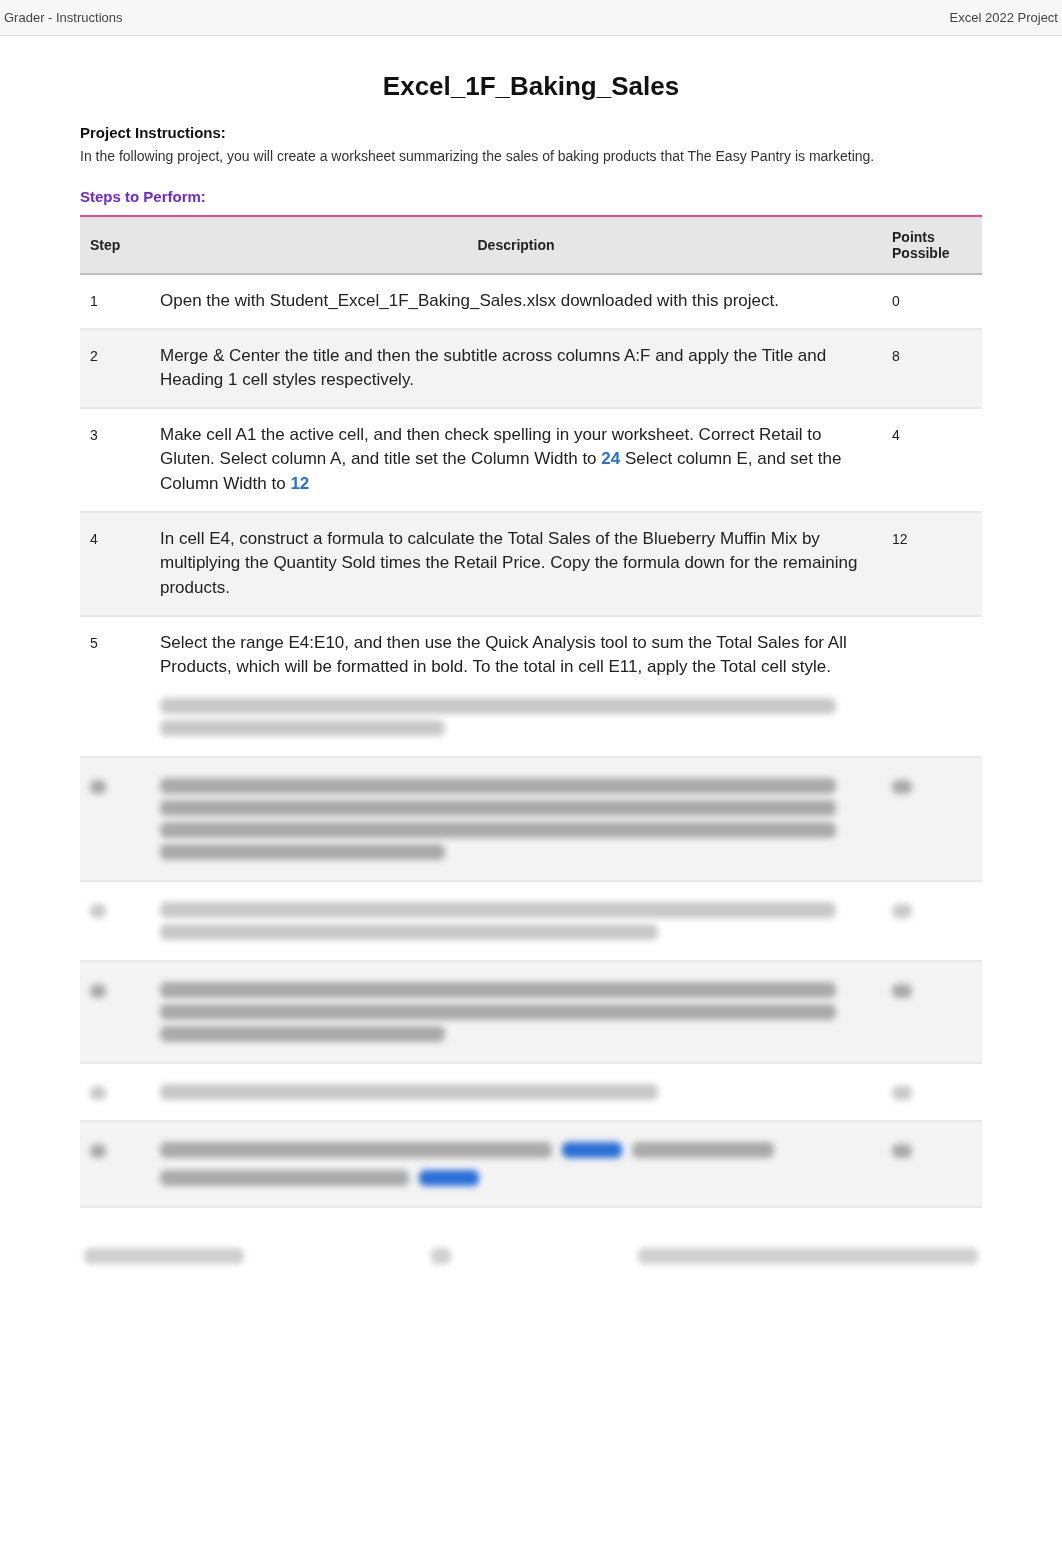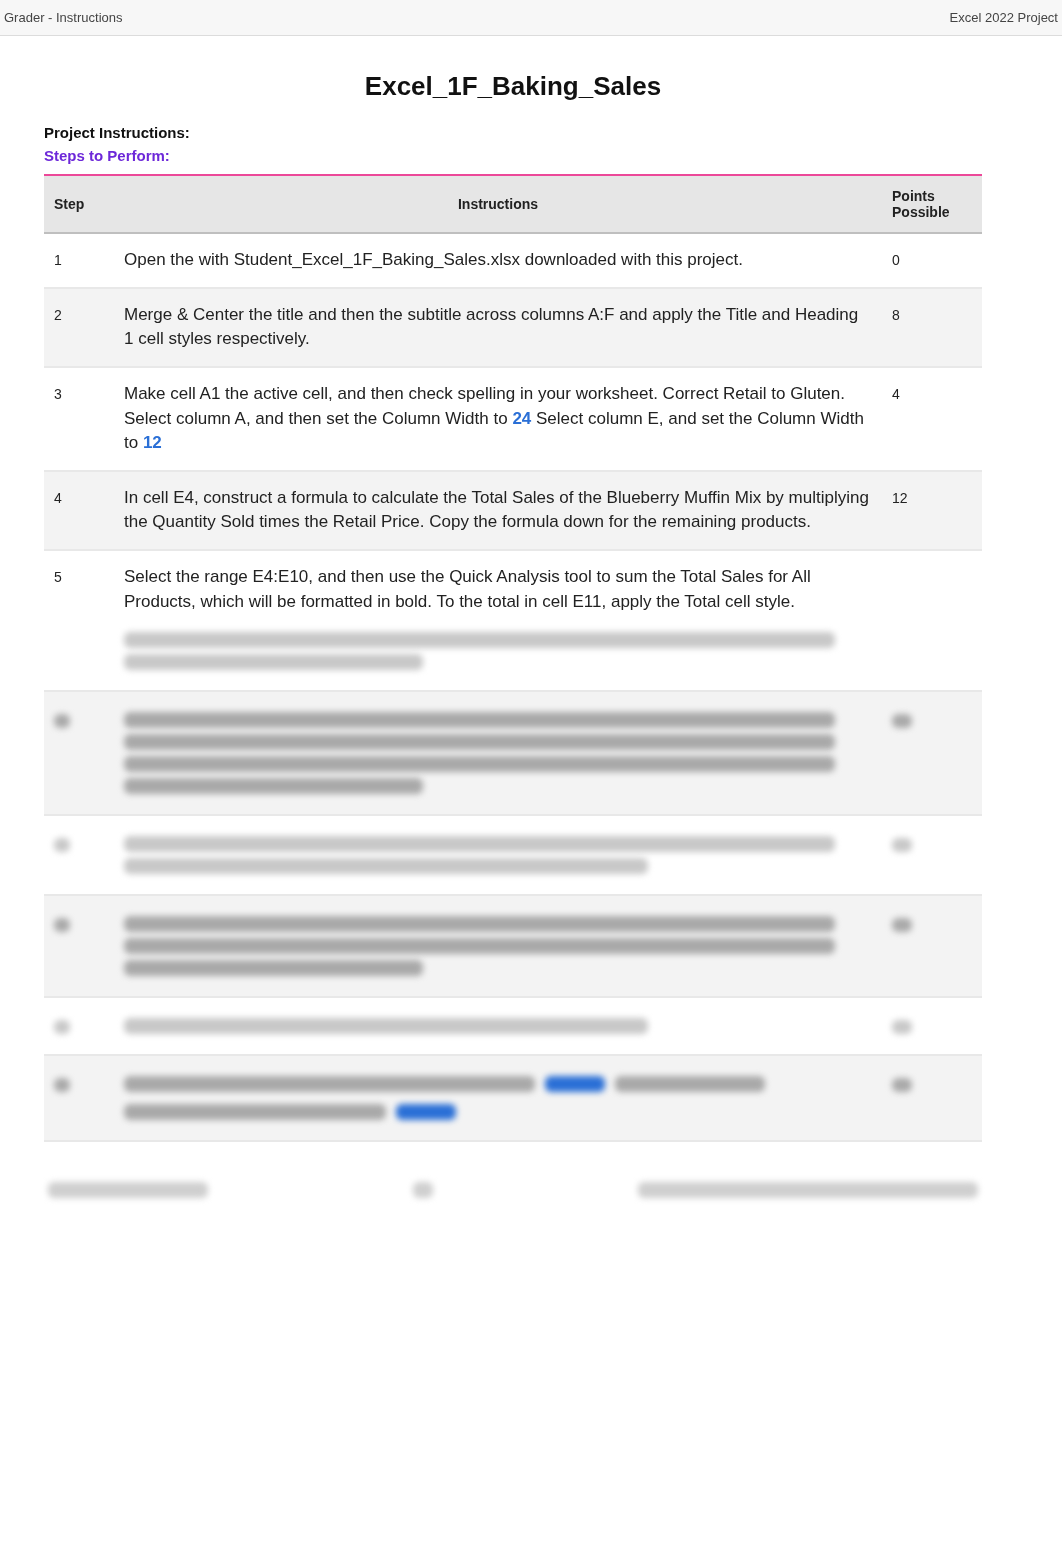--- a/index.html
+++ b/index.html
@@ -12,21 +12,21 @@
   .header-bar {
     background: #f7f7f7;
     border-bottom: 1px solid #dcdcdc;
     padding: 10px 4px;
     display: flex;
     justify-content: space-between;
     font-size: 13px;
     color: #444;
   }
   .content {
-    padding: 25px 80px 40px 44px;
+    padding: 25px 80px 40px 80px;
   }
   .content-inner {
     background: #fff;
   }
   h1.title {
     text-align: center;
     font-size: 26px;
     font-weight: bold;
     color: #111;
     margin: 10px 0 22px 0;
@@ -137,48 +137,49 @@
 <div class="header-bar">
   <span>Grader - Instructions</span>
   <span>Excel 2022 Project</span>
 </div>
 
 <div class="content">
   <div class="content-inner">
     <h1 class="title">Excel_1F_Baking_Sales</h1>
 
     <div class="section-heading">Project Instructions:</div>
+    <div class="description">In the following project, you will create a worksheet summarizing the sales of baking products that The Easy Pantry is marketing.</div>
 
     <div class="steps-heading">Steps to Perform:</div>
 
     <table class="steps">
       <thead>
         <tr>
           <th class="step-col">Step</th>
-          <th class="instr-col">Instructions</th>
+          <th class="instr-col">Description</th>
           <th class="points-col">Points Possible</th>
         </tr>
       </thead>
       <tbody>
         <tr>
           <td class="step-num">1</td>
           <td>
             <span>Open the with </span><span class="file-italic">Student_Excel_1F_Baking_Sales.xlsx</span><span> downloaded with this project.</span>
           </td>
           <td class="points">0</td>
         </tr>
         <tr>
           <td class="step-num">2</td>
           <td>Merge &amp; Center the title and then the subtitle across columns A:F and apply the Title and Heading 1 cell styles respectively.</td>
           <td class="points">8</td>
         </tr>
         <tr>
           <td class="step-num">3</td>
           <td>
-            <span>Make cell A1 the active cell, and then check spelling in your worksheet. Correct </span><span class="file-italic">Retail</span><span> to </span><span class="file-italic">Gluten</span><span>. Select column A, and then set the Column Width to </span><span class="blue-num">24</span><span> Select column E, and set the Column Width to </span><span class="blue-num">12</span>
+            <span>Make cell A1 the active cell, and then check spelling in your worksheet. Correct </span><span class="file-italic">Retail</span><span> to </span><span class="file-italic">Gluten</span><span>. Select column A, and title set the Column Width to </span><span class="blue-num">24</span><span> Select column E, and set the Column Width to </span><span class="blue-num">12</span>
           </td>
           <td class="points">4</td>
         </tr>
         <tr>
           <td class="step-num">4</td>
           <td>In cell E4, construct a formula to calculate the Total Sales of the Blueberry Muffin Mix by multiplying the Quantity Sold times the Retail Price. Copy the formula down for the remaining products.</td>
           <td class="points">12</td>
         </tr>
         <tr>
           <td class="step-num">5</td>

